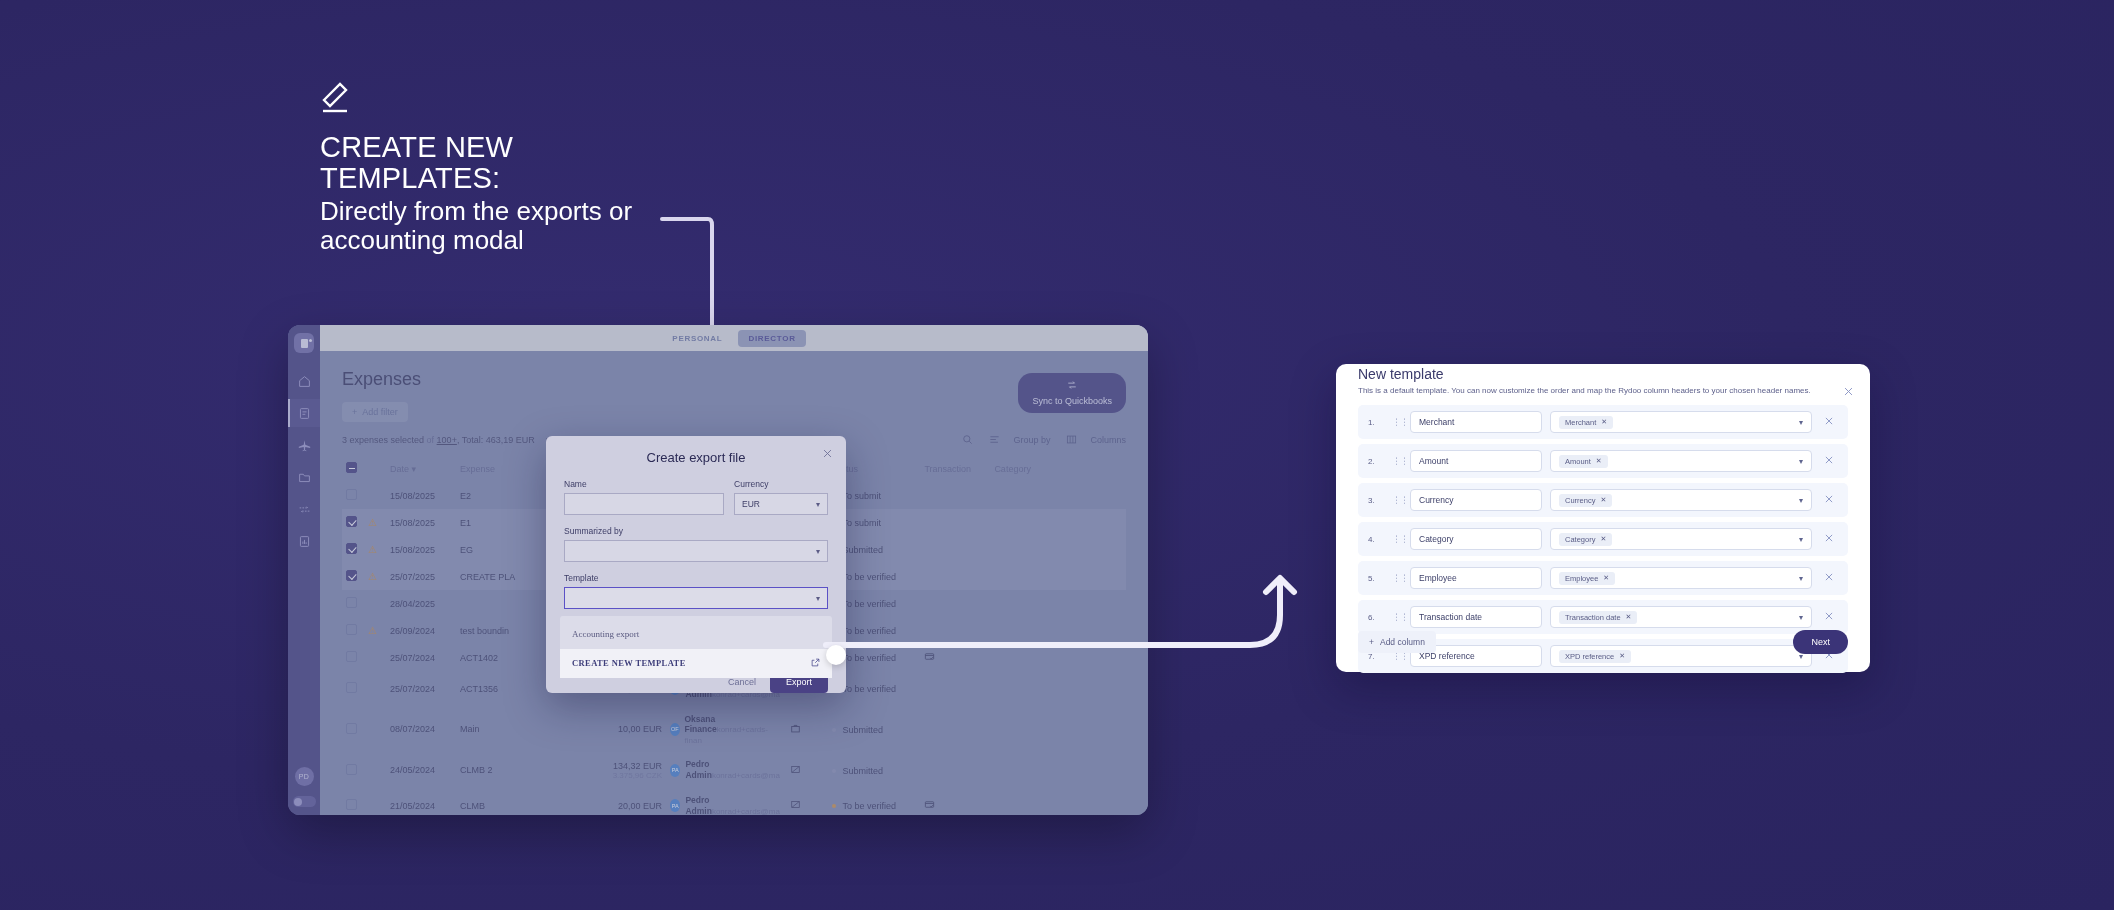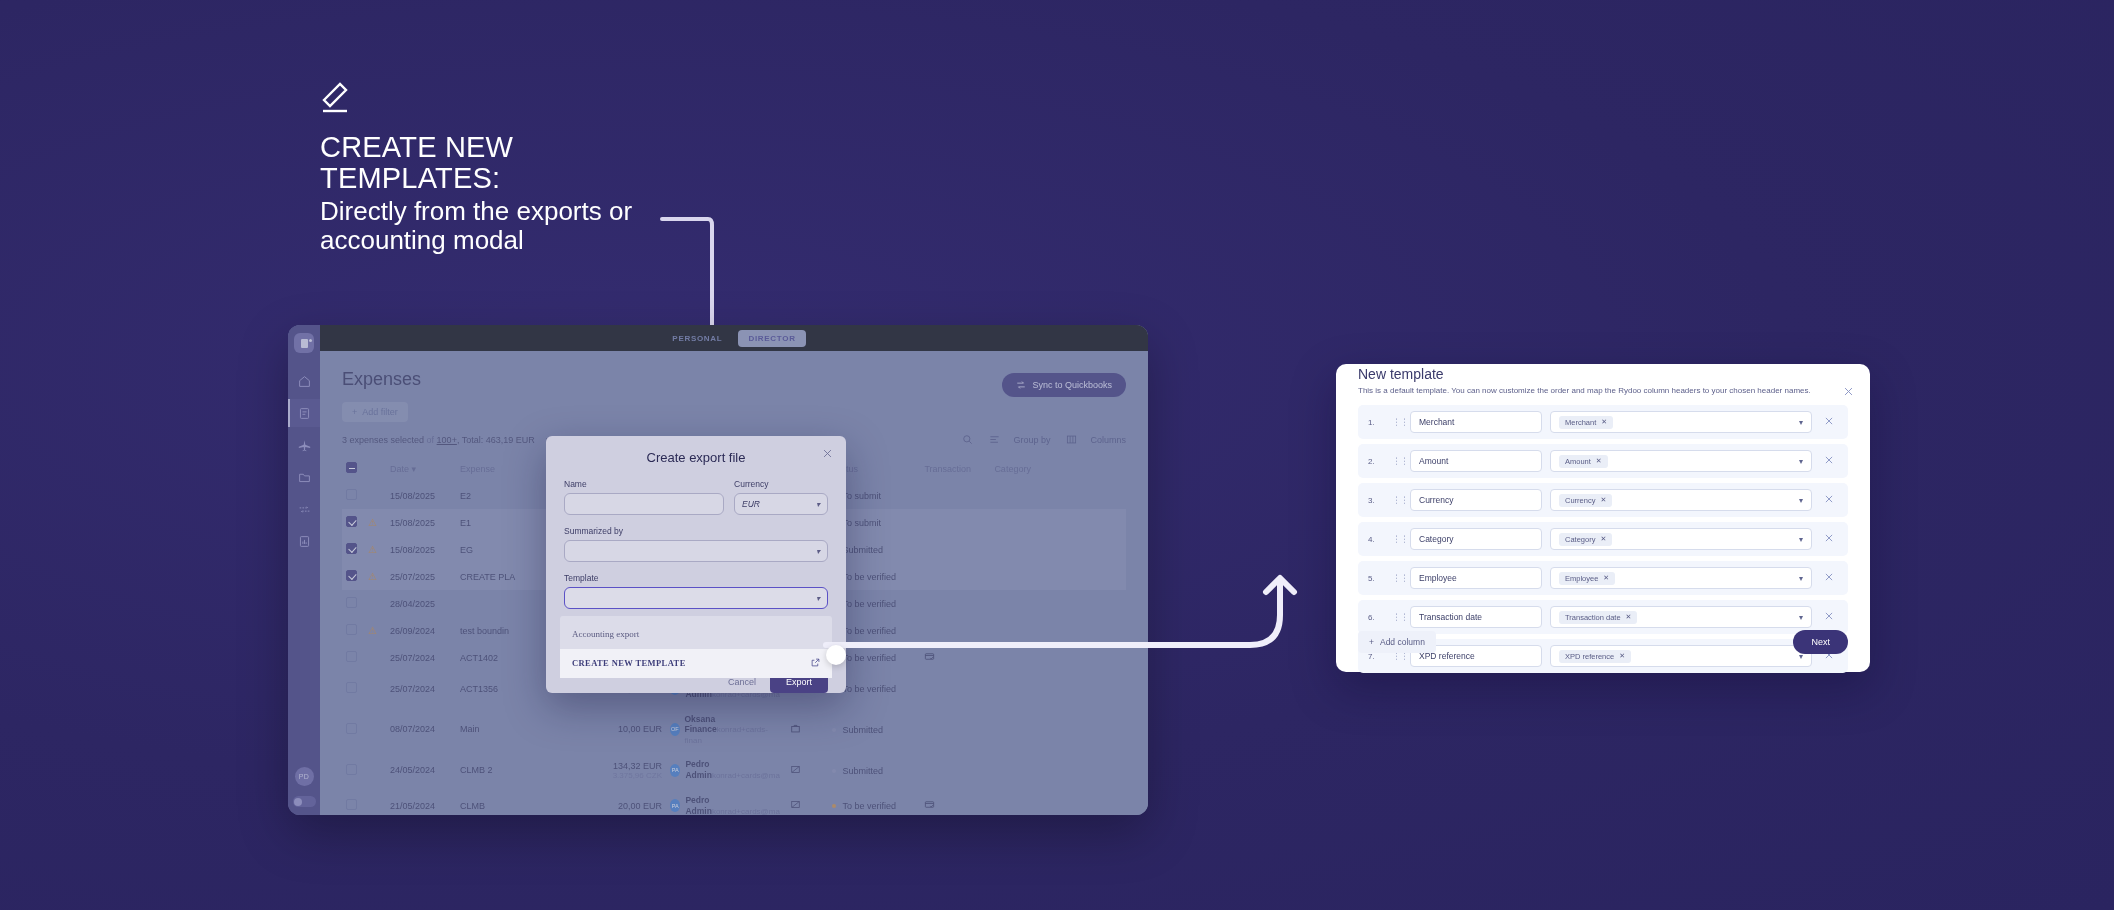--- a/index.html
+++ b/index.html
@@ -39,36 +39,36 @@
   .rail-item.active { background: #453e84; }
   .rail-item.active:before { content:""; position:absolute; left:0; top:0; width:2px; height:100%; background:#cfcbe9; }
   .rail-bottom { position:absolute; bottom: 8px; left:0; width:32px; display:flex; flex-direction:column; align-items:center; gap:10px;}
   .rail-avatar { width:19px;height:19px;border-radius:50%;background:#6a63a5;color:#dcd9ef;
     font-size:7px;display:flex;align-items:center;justify-content:center;letter-spacing:.3px;}
   .rail-toggle { width:23px;height:11px;border-radius:6px;background:#554e93;display:flex;align-items:center;padding:1.5px;}
   .rail-toggle b { display:block;width:8px;height:8px;border-radius:50%;background:#9c96cb;}
 
   .app-body { position:absolute; left:32px; top:0; right:0; bottom:0; background:#7e87ad; }
   .app-topbar { height: 26px; display:flex; align-items:center; justify-content:center; gap:6px;
-    background:#000000; }
+    background:#e5e5e5; }
   .seg { font-size: 8px; font-weight:700; letter-spacing:.7px; color:#6f78a4; padding:4px 10px; border-radius:4px;}
   .seg.on { background:#9aa1c0; color:#453f8f; }
 
   .app-content { padding: 18px 22px 0 22px; }
   .app-h1 { font-size: 18px; color:#2b2a55; font-weight:400; }
   .add-filter { display:inline-flex; align-items:center; gap:5px; margin-top: 12px;
     background:#8e96b7; color:#5f6894; font-size:9px; padding:5px 10px; border-radius:4px;}
   .meta-row { display:flex; align-items:center; margin-top: 12px; font-size:9px; color:#3a3a63; }
   .meta-row .dim { color:#5b5f8c; }
   .meta-row u { text-decoration: underline; }
   .meta-icons { margin-left: auto; display:flex; align-items:center; gap:16px; color:#4a4e7d; font-size:9px;}
   .meta-icons span { display:inline-flex; align-items:center; gap:13px; }
 
   .sync-btn { position:absolute; right: 22px; top: 48px; background:#3b3478; color:#e7e5f6;
-    font-size:9px; padding:7px 14px; border-radius:14px; display:flex; align-items:center; gap:6px; }
+    font-size:9px; padding:7px 14px; border-radius:14px; display:flex; align-items:center; gap:6px;flex-direction:column; }
 
   table.exp { width: 100%; margin-top: 10px; border-collapse: collapse; font-size: 9px; color:#32325c; }
   table.exp th { text-align:left; font-weight:400; color:#5b5f8c; padding: 7px 4px; }
   table.exp td { padding: 7px 4px; color:#2f2f59; vertical-align: middle; }
   table.exp tr.sel { background: #8a92b5; }
   .cb { width:11px;height:11px;border:1px solid #6d75a0;border-radius:2px;display:inline-block;}
   .cb.on { background:#3b3478;border-color:#3b3478; position:relative;}
   .cb.on:after{content:"";position:absolute;left:2.5px;top:1px;width:3.5px;height:6px;border:solid #fff;border-width:0 1.5px 1.5px 0;transform:rotate(42deg);}
   .cb.dash { background:#3b3478;border-color:#3b3478;position:relative;}
   .cb.dash:after{content:"";position:absolute;left:2px;top:4.5px;width:6px;height:1.5px;background:#fff;}
@@ -92,22 +92,22 @@
 
   
   .modal {
     position:absolute; left: 546px; top: 436px; width: 300px;
     background: #cfcfe0; border-radius: 6px; box-shadow: 0 14px 40px rgba(20,16,60,.35);
     padding: 14px 18px 0 18px;
   }
   .modal-title { text-align:center; font-size: 13px; color:#2b2a55; font-weight:400; }
   .modal-x { position:absolute; right: 13px; top: 12px; color:#6d6f96; font-size:12px; line-height:1; }
   .fld-label { font-size: 8.5px; color:#3d3d66; margin-bottom: 4px; }
-  .fld { height: 22px; background: rgba(255,255,255,.18); border:1px solid #a9a9c4; border-radius:6px;
-    display:flex; align-items:center; padding: 0 7px; font-size:8.5px; color:#3d3d66;font-style:italic; }
+  .fld { height: 22px; background: rgba(255,255,255,.18); border:1px solid #a9a9c4; border-radius:0;
+    display:flex; align-items:center; padding: 0 7px; font-size:8.5px; color:#3d3d66; }
   .fld.focus { border:1.5px solid #5b51c6; background: rgba(255,255,255,.28); }
   .chev { margin-left:auto; font-size:8px; color:#5c5c86; }
   .row2 { display:flex; gap:10px; margin-top: 14px; }
   .row2 .c1 { flex: 1 1 63%; }
   .row2 .c2 { flex: 1 1 37%; }
   .mt12 { margin-top: 11px; }
   .dropdown { position:absolute; left: 14px; right: 14px; top: 180px;
     background: #dcdce9; border-radius: 3px; padding: 9px 0 0 0; font-family: Liberation Serif, serif; }
   .dd-item { font-size: 9px; color:#5a5a80; padding: 4px 12px 10px 12px; }
   .dd-cta { background:#f1f1f7; padding: 9px 12px; display:flex; align-items:flex-start;

